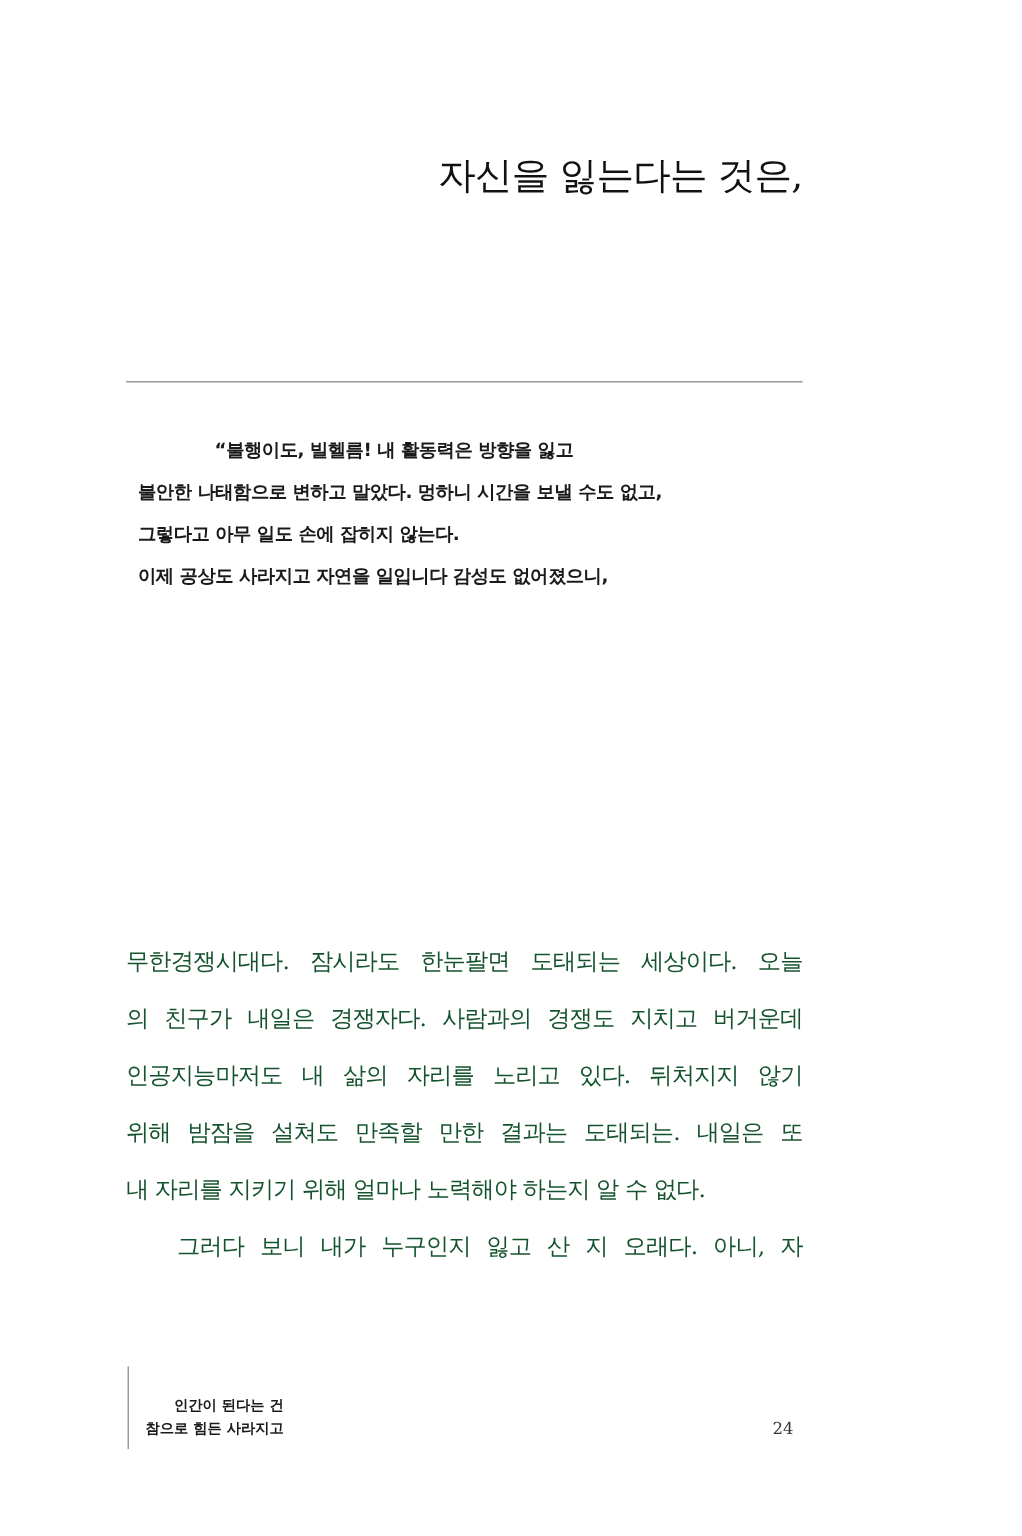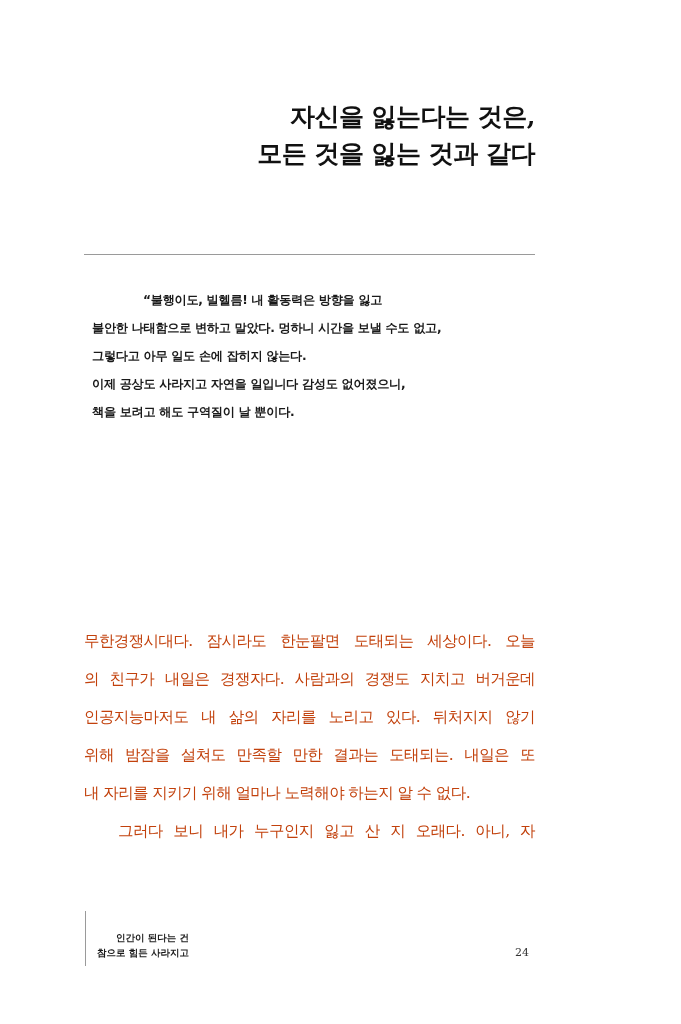--- a/index.html
+++ b/index.html
@@ -13,21 +13,21 @@
     position: relative;
     overflow: hidden;
     color: #1a1a1a;
   }
   .title {
     position: absolute;
     right: 146px;
     top: 98px;
     text-align: right;
     font-family: "DejaVu Serif", "Liberation Serif", serif;
-    font-weight: bold;
+    font-weight: normal;
     font-size: 25px;
     line-height: 37px;
     color: #111;
     letter-spacing: -0.5px;
   }
   .title div { white-space: nowrap; }
   .rule {
     position: absolute;
     left: 84px;
     top: 254px;
@@ -57,21 +57,21 @@
     padding-left: 2px;
   }
   .body-text {
     position: absolute;
     left: 84px;
     top: 622px;
     width: 451px;
     font-family: "DejaVu Serif", "Liberation Serif", serif;
     font-size: 15.5px;
     line-height: 38px;
-    color: #c2410c;
+    color: #14532d;
     letter-spacing: -0.6px;
   }
   .body-text .bline {
     white-space: nowrap;
     text-align: justify;
     text-align-last: justify;
   }
   .body-text .bline.last-of-para {
     text-align-last: left;
   }
@@ -102,31 +102,29 @@
     font-family: "DejaVu Serif", "Liberation Serif", serif;
     font-size: 11px;
     color: #333;
   }
 </style>
 </head>
 <body>
 
 <div class="title">
   <div>자신을 잃는다는 것은,</div>
-  <div>모든 것을 잃는 것과 같다</div>
 </div>
 
 <div class="rule"></div>
 
 <div class="quote">
   <div class="qline first">“불행이도, 빌헬름! 내 활동력은 방향을 잃고</div>
   <div class="qline">불안한 나태함으로 변하고 말았다. 멍하니 시간을 보낼 수도 없고,</div>
   <div class="qline">그렇다고 아무 일도 손에 잡히지 않는다.</div>
   <div class="qline">이제 공상도 사라지고 자연을 일입니다 감성도 없어졌으니,</div>
-  <div class="qline">책을 보려고 해도 구역질이 날 뿐이다.</div>
 </div>
 
 <div class="body-text">
   <div class="bline">무한경쟁시대다. 잠시라도 한눈팔면 도태되는 세상이다. 오늘</div>
   <div class="bline">의 친구가 내일은 경쟁자다. 사람과의 경쟁도 지치고 버거운데</div>
   <div class="bline">인공지능마저도 내 삶의 자리를 노리고 있다. 뒤처지지 않기</div>
   <div class="bline">위해 밤잠을 설쳐도 만족할 만한 결과는 도태되는. 내일은 또</div>
   <div class="bline last-of-para">내 자리를 지키기 위해 얼마나 노력해야 하는지 알 수 없다.</div>
   <div class="bline indent">그러다 보니 내가 누구인지 잃고 산 지 오래다. 아니, 자</div>
 </div>

